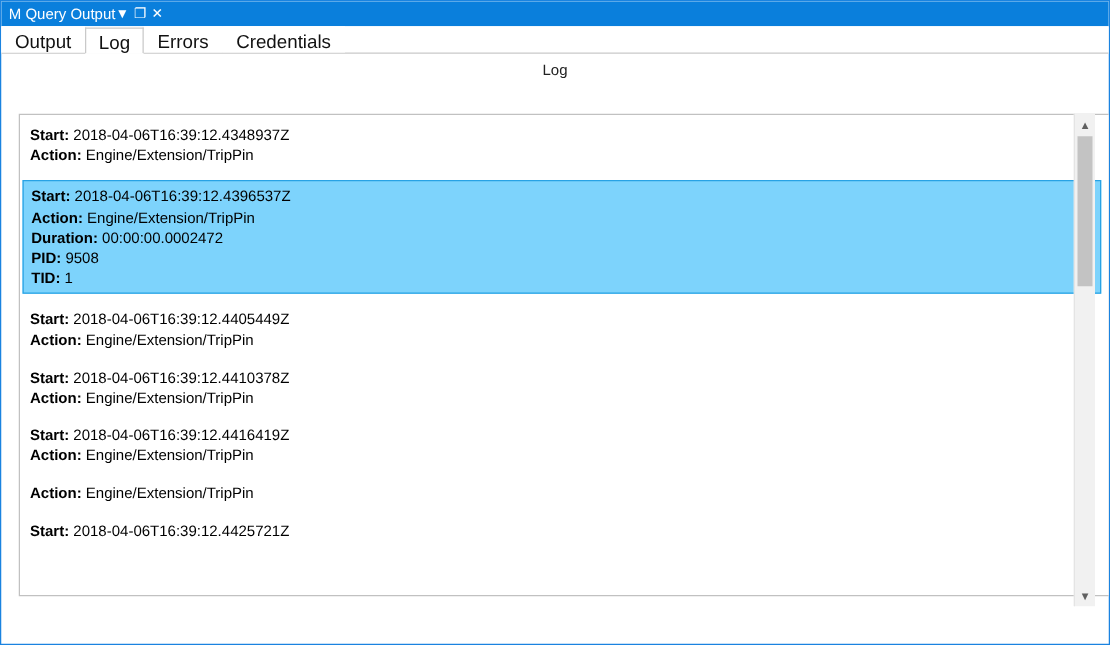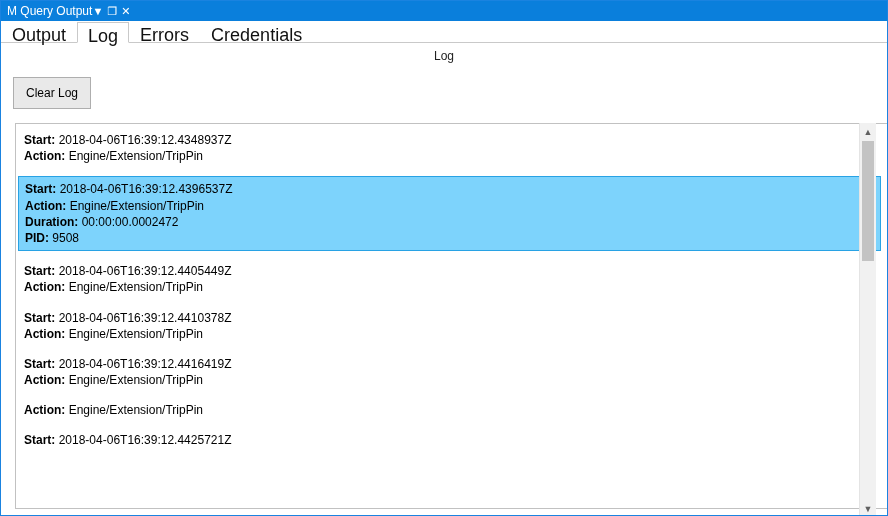--- a/index.html
+++ b/index.html
@@ -26,21 +26,21 @@
     .win-controls span { cursor: default; font-size: 11px; line-height: 1; }
     .tabs {
       display: flex;
       border-bottom: 1px solid #c9c9c9;
       background: #fff;
       padding: 0;
       height: 22px;
     }
     .tab {
       padding: 3px 10px 4px;
-      font-size: 18px;
+      font-size: 15px;
       color: #111;
       border: 1px solid transparent;
       border-bottom: none;
       cursor: default;
       background: #fff;
       margin-right: 0;
     }
     .tab.active {
       border: 1px solid #c9c9c9;
       border-bottom: 1px solid #fff;
@@ -138,35 +138,35 @@
 <div class="tabs">
   <div class="tab">Output</div>
   <div class="tab active">Log</div>
   <div class="tab">Errors</div>
   <div class="tab">Credentials</div>
 </div>
 
 <div class="panel-heading">Log</div>
 
 <div class="toolbar">
-  <button class="btn">Clear Log</button>
 </div>
 
 <div class="content-wrap">
   <div class="scroll-area">
     <div class="entries" id="entries">
         <div class="entry">
           <div><span class="field-label">Start: </span><span class="field-value">2018-04-06T16:39:12.4348937Z</span></div>
           <div><span class="field-label">Action: </span><span class="field-value">Engine/Extension/TripPin</span></div>
         </div>
         <div class="entry highlighted">
           <div><span class="field-label">Start: </span><span class="field-value">2018-04-06T16:39:12.4396537Z</span></div>
           <div><span class="field-label">Action: </span><span class="field-value">Engine/Extension/TripPin</span></div>
           <div><span class="field-label">Duration: </span><span class="field-value">00:00:00.0002472</span></div>
           <div><span class="field-label">PID: </span><span class="field-value">9508</span></div>
+          <div><span class="field-label">TID: </span><span class="field-value">1</span></div>
         </div>
         <div class="entry">
           <div><span class="field-label">Start: </span><span class="field-value">2018-04-06T16:39:12.4405449Z</span></div>
           <div><span class="field-label">Action: </span><span class="field-value">Engine/Extension/TripPin</span></div>
         </div>
         <div class="entry">
           <div><span class="field-label">Start: </span><span class="field-value">2018-04-06T16:39:12.4410378Z</span></div>
           <div><span class="field-label">Action: </span><span class="field-value">Engine/Extension/TripPin</span></div>
         </div>
         <div class="entry">

